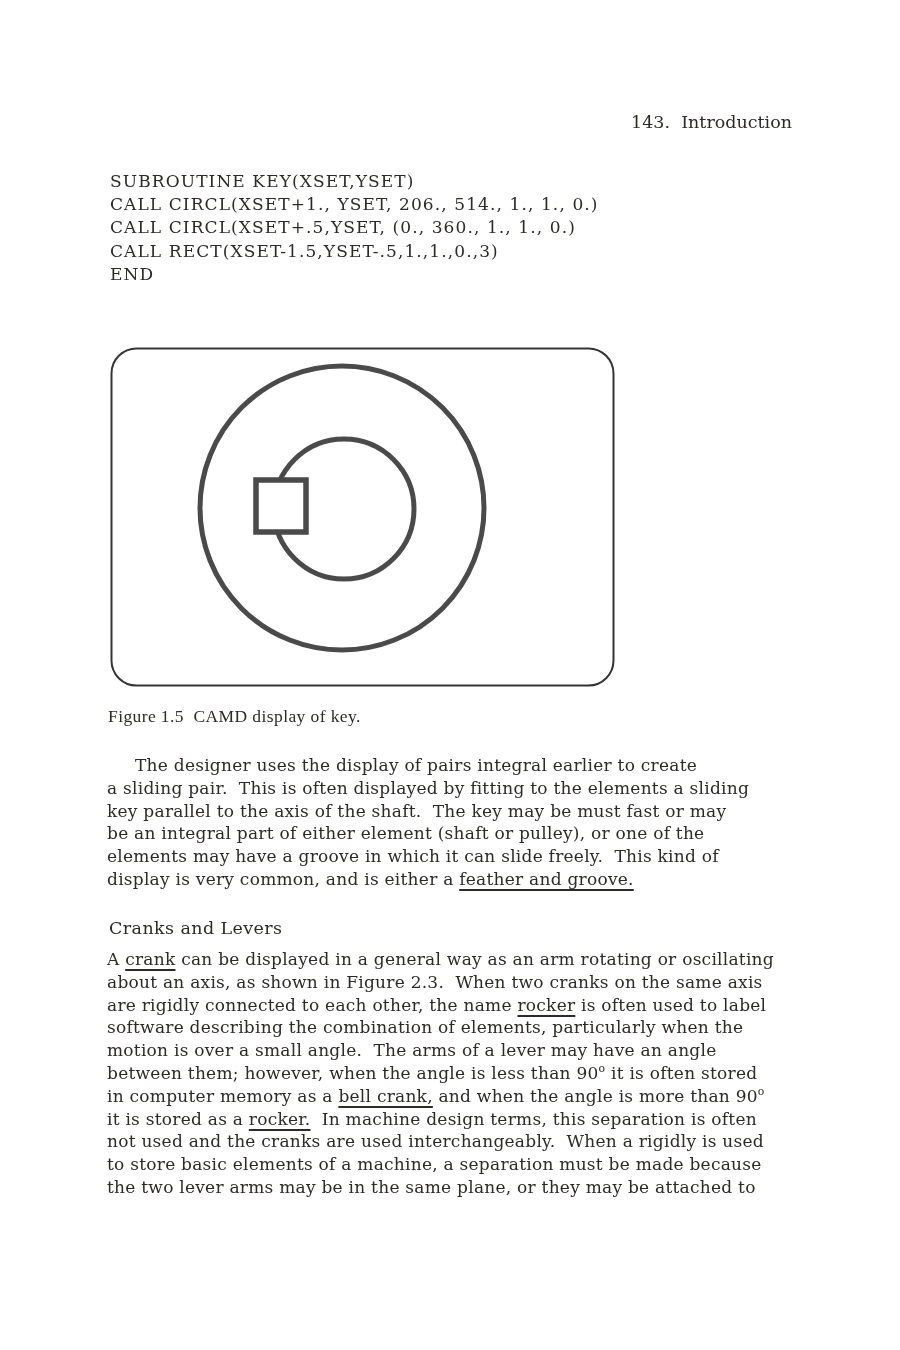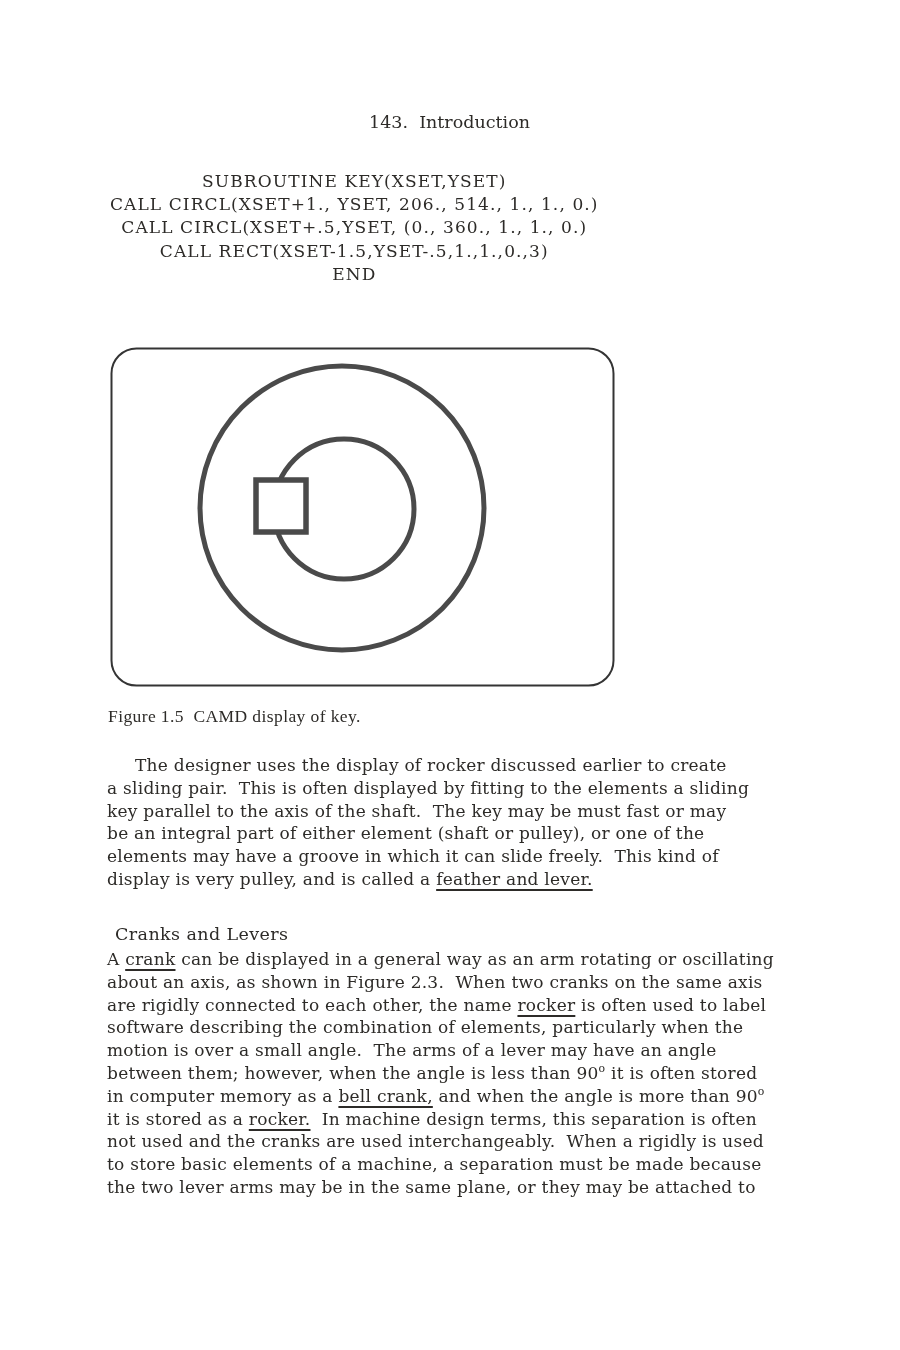--- a/index.html
+++ b/index.html
@@ -17,32 +17,31 @@
     color: var(--ink);
     font-family: "DejaVu Serif", "Liberation Serif", serif;
     overflow: hidden;
   }
   .running-head {
     position: absolute;
     top: 112px;
     left: 107px;
     right: 108px;
     display: flex;
-    justify-content: center;
+    justify-content: flex-end;
     font-size: 17.5px;
     white-space: pre;
   }
   .code-block {
     position: absolute;
     top: 170px;
     left: 110px;
     font-size: 17px;
     line-height: 23.2px;
     letter-spacing: 1.1px;
-    text-align: center;
   }
   .code-block .cl { white-space: pre; }
   .figure-box {
     position: absolute;
     top: 347px;
     left: 110px;
     width: 505px;
     height: 340px;
   }
   .caption {
@@ -61,21 +60,21 @@
     line-height: 22.8px;
     letter-spacing: 0.25px;
   }
   .para .tl { white-space: pre; }
   .para .tl.ind { padding-left: 28px; }
   #para-sliding { top: 754px; }
   .section-heading {
     position: absolute;
     top: 916px;
     left: 107px;
-    margin: 8px;
+    margin: 2px;
     font-size: 17.5px;
     font-weight: normal;
     letter-spacing: 0.4px;
   }
   #para-cranks { top: 948px; }
   .u {
     text-decoration: underline;
     text-decoration-thickness: 1.5px;
     text-underline-offset: 4px;
   }
@@ -108,26 +107,26 @@
       <rect x="1.5" y="1.5" width="502" height="337" rx="25" fill="none" stroke="var(--frame-stroke)" stroke-width="2"></rect>
       <circle cx="232" cy="161" r="142" fill="none" stroke="var(--fig-stroke)" stroke-width="5"></circle>
       <circle cx="234" cy="162" r="70" fill="none" stroke="var(--fig-stroke)" stroke-width="5"></circle>
       <rect x="146" y="133" width="50" height="52" fill="var(--paper)" stroke="var(--fig-stroke)" stroke-width="5.5"></rect>
     </svg>
   </div>
 
   <div class="caption">Figure 1.5  CAMD display of key.</div>
 
   <div class="para" id="para-sliding">
-      <div class="tl ind"><span>The designer uses the display of rocker discussed earlier to create</span></div>
+      <div class="tl ind"><span>The designer uses the display of pairs integral earlier to create</span></div>
       <div class="tl"><span>a sliding pair.  This is often displayed by fitting to the elements a sliding</span></div>
       <div class="tl"><span>key parallel to the axis of the shaft.  The key may be must fast or may</span></div>
       <div class="tl"><span>be an integral part of either element (shaft or pulley), or one of the</span></div>
       <div class="tl"><span>elements may have a groove in which it can slide freely.  This kind of</span></div>
-      <div class="tl"><span>display is very pulley, and is called a </span><span class="u">feather and lever.</span></div>
+      <div class="tl"><span>display is very common, and is either a </span><span class="u">feather and groove.</span></div>
     </div>
 
   <h2 class="section-heading">Cranks and Levers</h2>
 
   <div class="para" id="para-cranks">
       <div class="tl"><span>A </span><span class="u">crank</span><span> can be displayed in a general way as an arm rotating or oscillating</span></div>
       <div class="tl"><span>about an axis, as shown in Figure 2.3.  When two cranks on the same axis</span></div>
       <div class="tl"><span>are rigidly connected to each other, the name </span><span class="u">rocker</span><span> is often used to label</span></div>
       <div class="tl"><span>software describing the combination of elements, particularly when the</span></div>
       <div class="tl"><span>motion is over a small angle.  The arms of a lever may have an angle</span></div>

